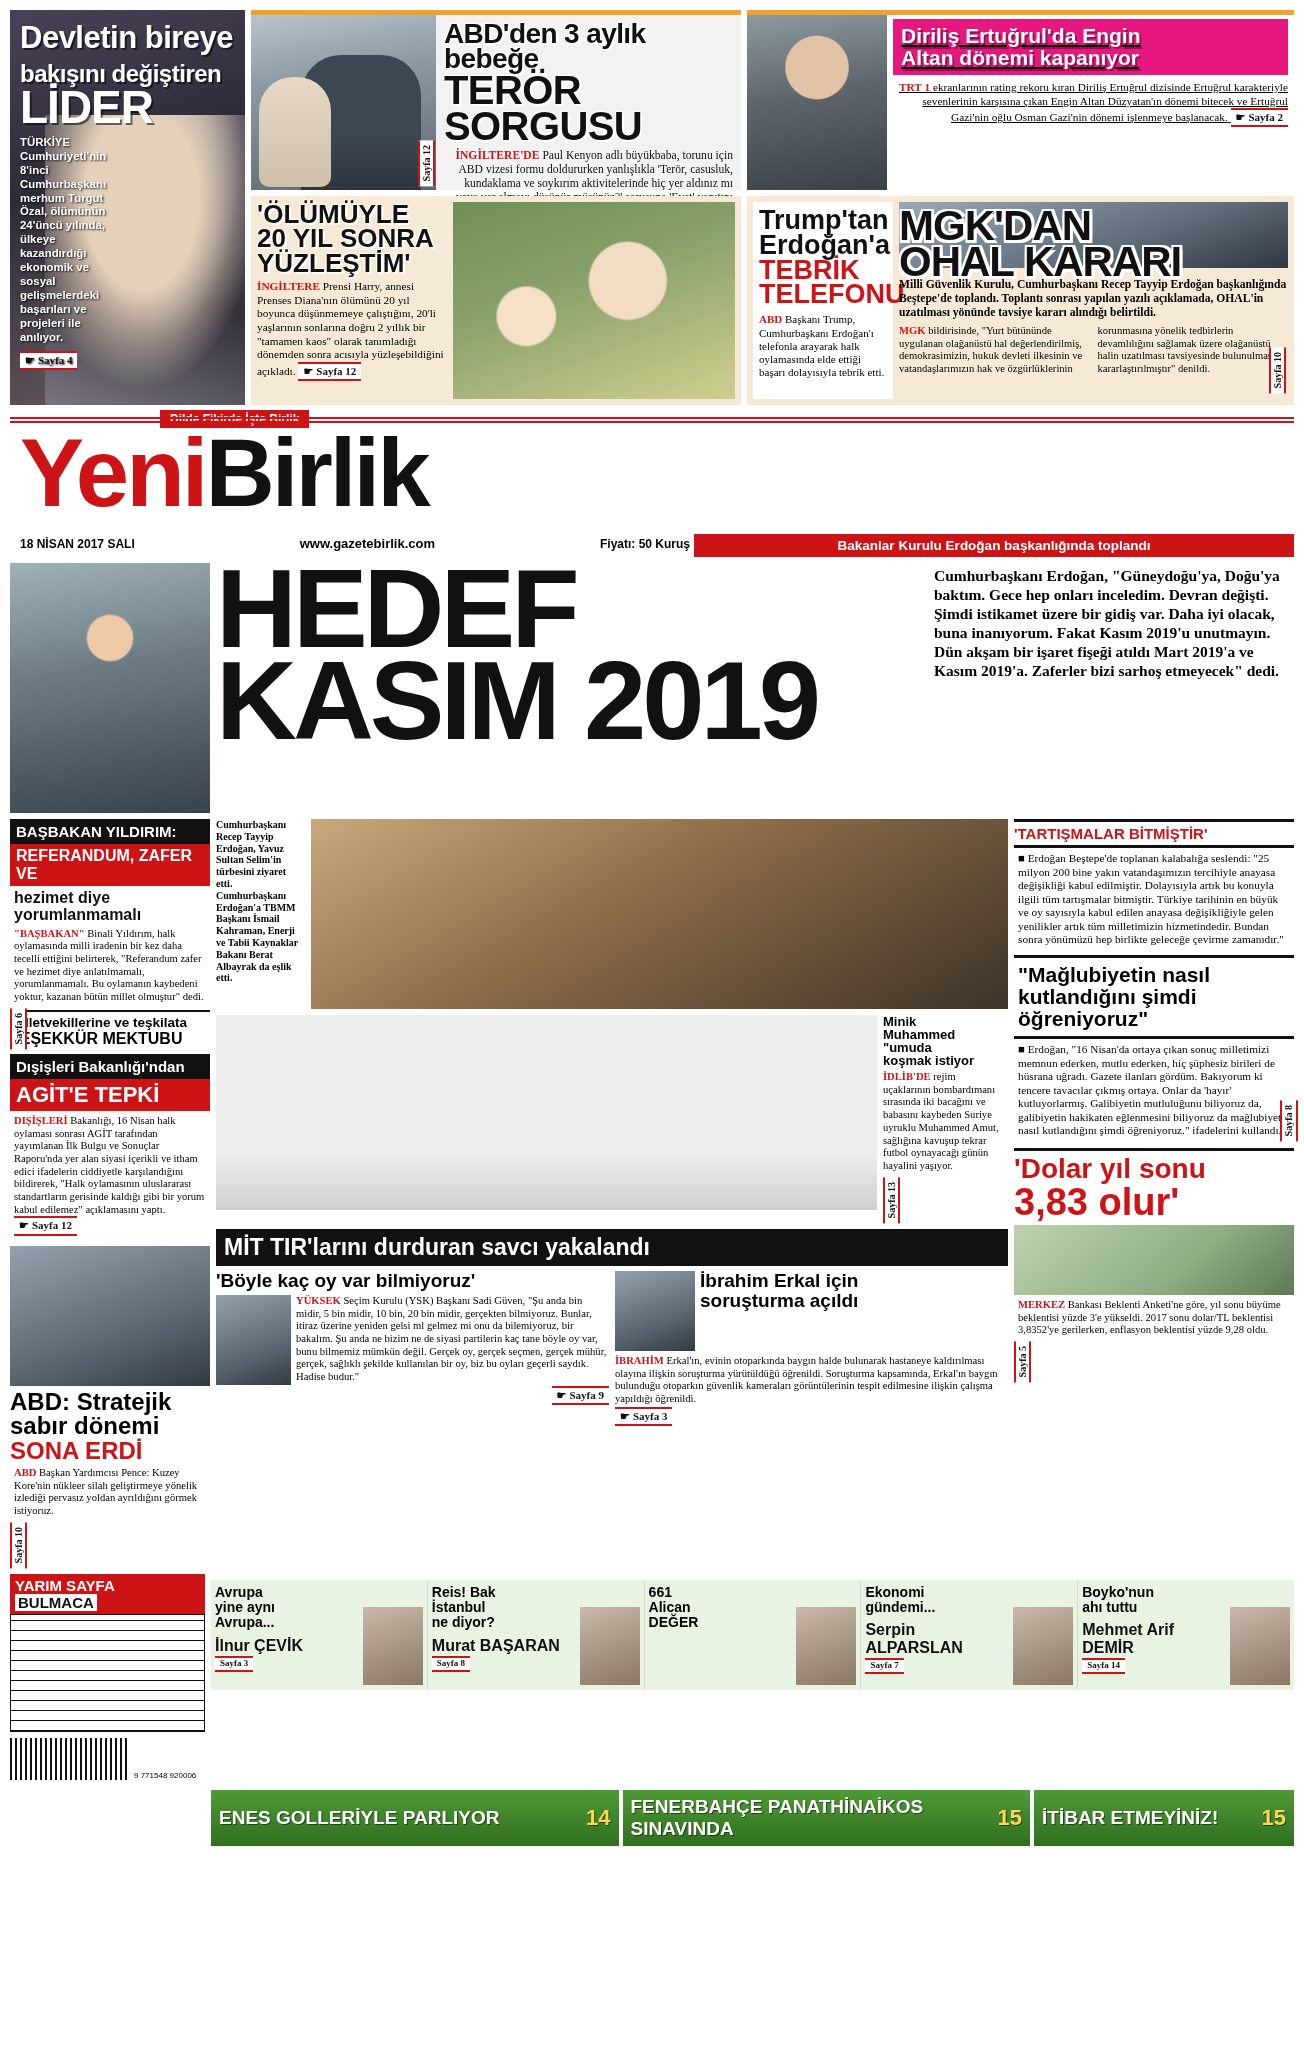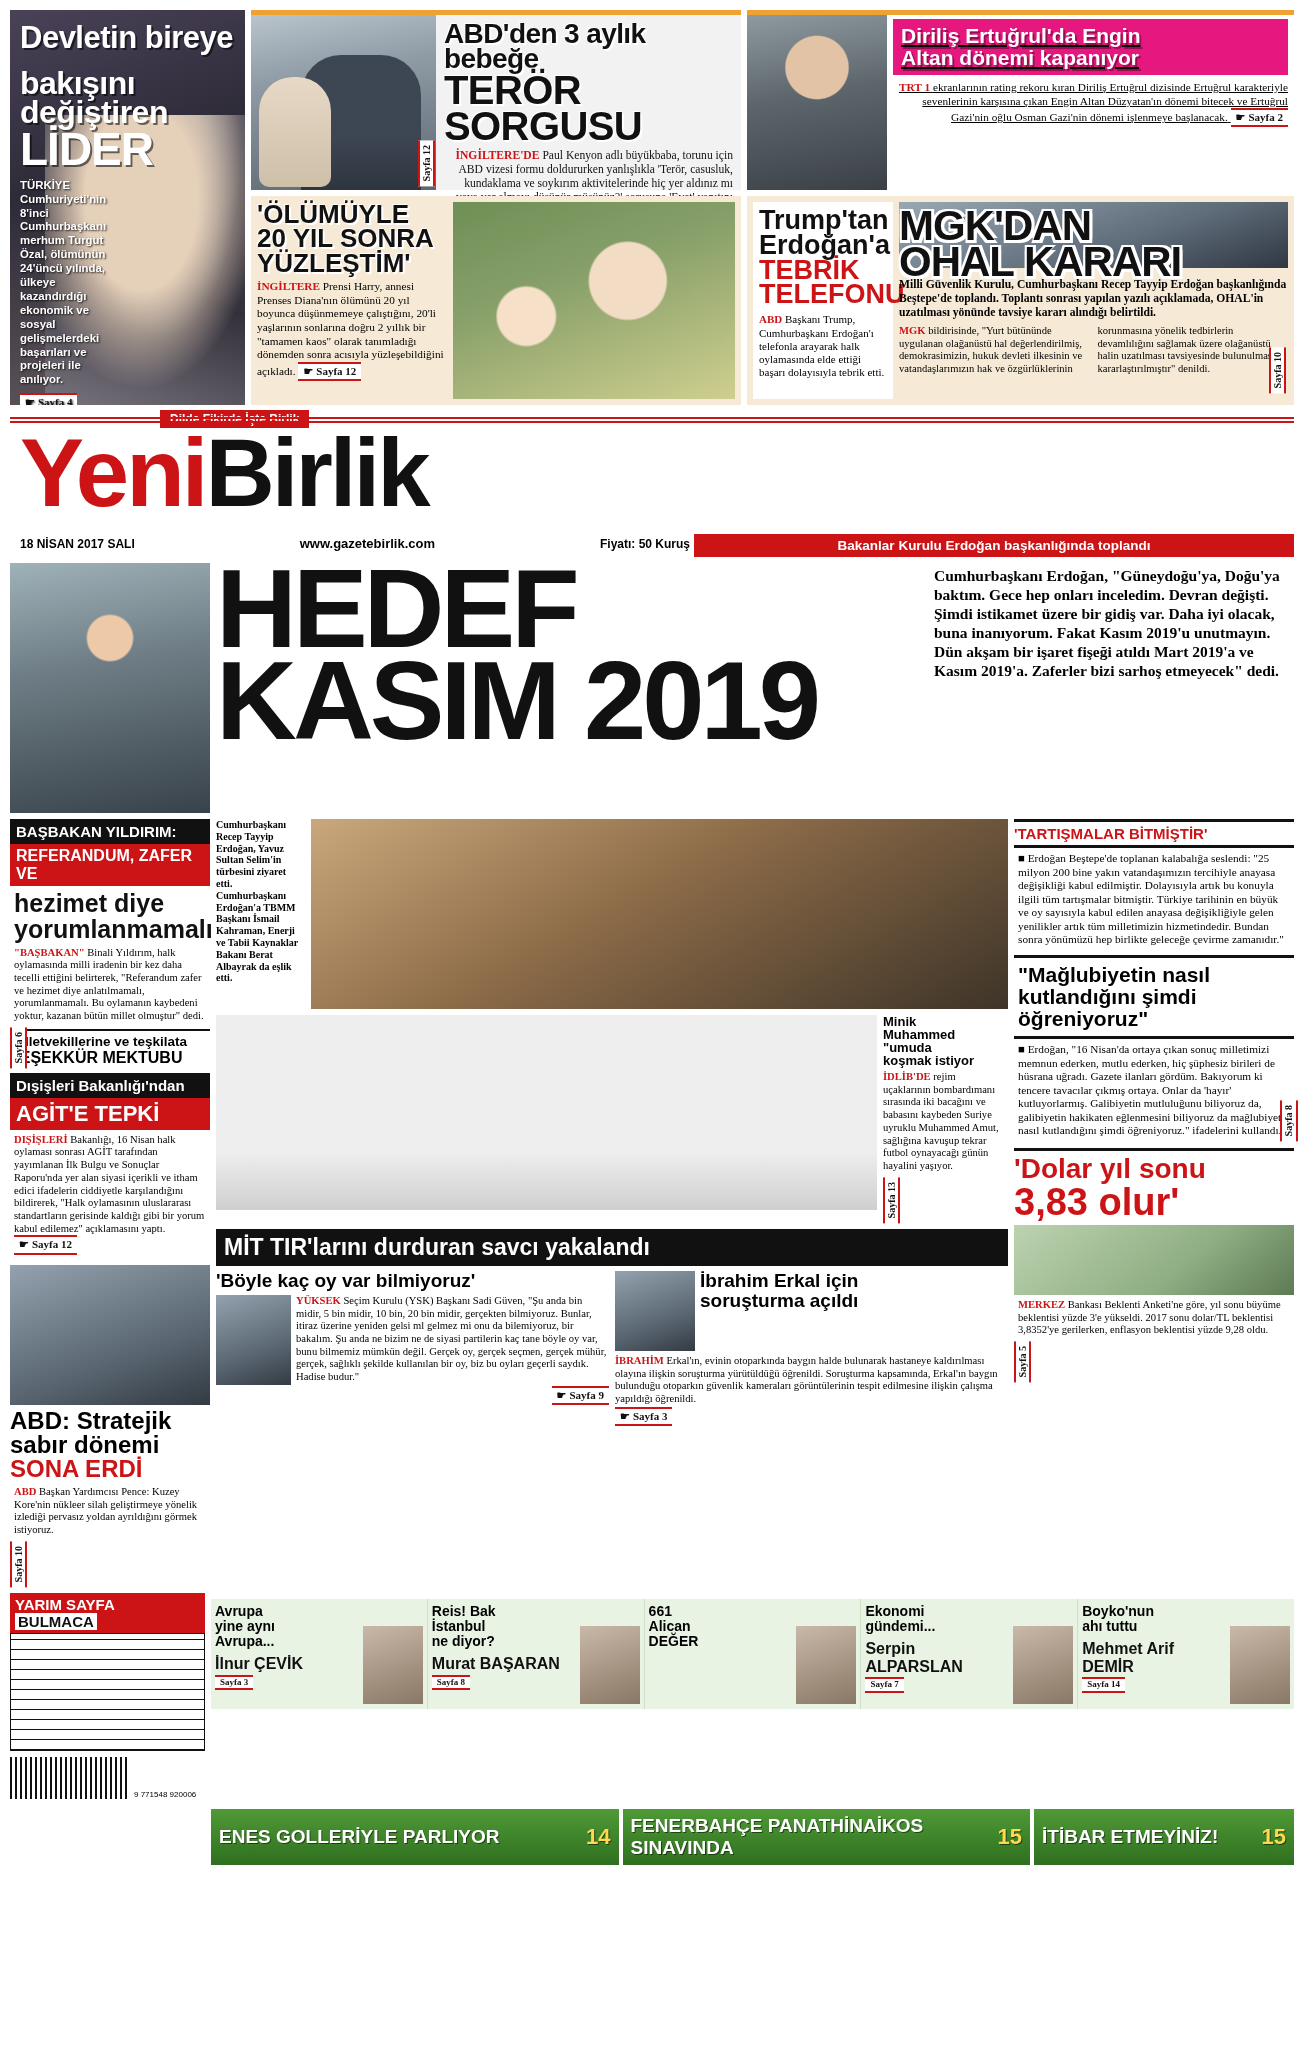--- a/index.html
+++ b/index.html
@@ -45,21 +45,21 @@
       radial-gradient(ellipse at 50% 12%, #8d8d92 0 24%, rgba(141,141,146,0) 50%),
       linear-gradient(200deg,#5a5564 0%,#33303c 55%,#7d7884 100%);
     filter:saturate(.85);
   }
   .lider .hl {
     position:relative; padding:14px 10px 0 10px;
     color:#fff; font-weight:900; line-height:.92; letter-spacing:-.5px;
     text-shadow:2px 2px 0 rgba(0,0,0,.55);
   }
   .lider .hl .l1{ font-size:31px; display:block;}
-  .lider .hl .l2{ font-size:32px; display:block; margin-top:16px;}
+  .lider .hl .l2{ font-size:24px; display:block; margin-top:10px;}
   .lider .hl .l3{ font-size:46px; display:block; margin-top:1px; letter-spacing:-1px;}
   .lider .body{
     position:relative; padding:8px 10px 0 10px; color:#fff;
     font-size:11.4px; line-height:1.22; font-weight:bold; width:120px;
     text-shadow:1px 1px 2px rgba(0,0,0,.85);
   }
   .lider .body b.lead{ font-weight:900; }
   .lider .sayfa{ margin-top:6px; }
 
   
@@ -183,21 +183,21 @@
     line-height:1.22; font-weight:bold; padding-top:4px;
   }
 
   
   .mainrow{ display:flex; gap:6px; margin-top:6px; }
   .colL{ width:200px; }
   .colM{ flex:1; }
   .colR{ width:280px; }
   .redbar{ background:#cc1417; color:#fff; font-weight:900; font-size:16px; padding:3px 6px;}
   .blkbar{ background:#111; color:#fff; font-weight:900; font-size:15px; padding:4px 6px;}
-  .ttl2{ font-weight:bold; font-size:25px; line-height:1.05; padding:4px 4px 0 4px; color:#111;}
+  .ttl2{ font-weight:bold; font-size:16px; line-height:1.05; padding:4px 4px 0 4px; color:#111;}
   .ptxt{ font-family:"Liberation Serif",serif; font-size:10.6px; line-height:1.2; padding:4px; }
 
   .ph-gen{ background:linear-gradient(160deg,#93a2ae,#5c6975 60%,#333a42);}
 
   .quotebox{ border-top:3px solid #111; border-bottom:3px solid #111; padding:6px 4px; }
   .quotebox h3{ font-weight:900; font-size:21px; line-height:1.05; }
 
   .mitbar{ background:#111; color:#fff; font-weight:900; font-size:23px; padding:5px 8px; position:relative;}
 
   

